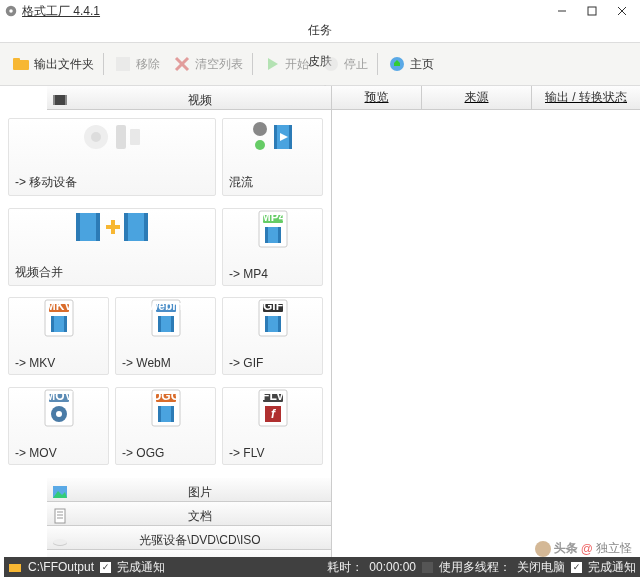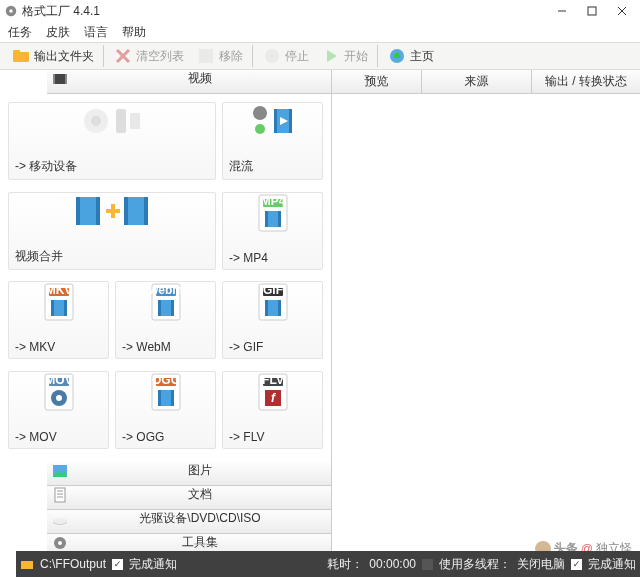--- a/index.html
+++ b/index.html
@@ -1,47 +1,47 @@
 <!DOCTYPE html>
 <html><head>
 <meta charset="utf-8">
 <style>
 * { box-sizing: border-box; margin: 0; padding: 0; font-family: "Microsoft YaHei", "Segoe UI", sans-serif; font-size: 12px; }
 body { background: #fff; width: 640px; height: 577px; position: relative; overflow: hidden; }
 .titlebar { height: 22px; display: flex; align-items: center; padding: 0 4px; background: #fff; }
 .titlebar .icon { width: 14px; height: 14px; margin-right: 4px; display: inline-flex; }
-.titlebar .title { flex: 1; color: #333; }
+.titlebar .title { flex: 1; color: #333; text-decoration: underline; }
 .winbtns { display: flex; gap: 2px; }
 .winbtn { width: 28px; height: 18px; display: flex; align-items: center; justify-content: center; cursor: pointer; }
 .winbtn svg { width: 10px; height: 10px; stroke: #333; stroke-width: 1; fill: none; }
-.menubar { height: 20px; display: flex; align-items: center; padding: 0 8px; gap: 14px; background: #fff; }
+.menubar { height: 20px; display: flex; align-items: center; padding: 0 8px; gap: 14px; background: #fff; flex-direction: column; }
 .menubar span { color: #333; cursor: pointer; }
-.toolbar { height: 28px; display: flex; align-items: center; padding: 0 6px; gap: 2px; background: #f5f5f3; border-top: 1px solid #ddd; border-bottom: 1px solid #ddd; }
+.toolbar { height: 44px; display: flex; align-items: center; padding: 0 6px; gap: 2px; background: #f5f5f3; border-top: 1px solid #ddd; border-bottom: 1px solid #ddd; }
 .tbtn { display: flex; align-items: center; gap: 3px; padding: 2px 4px; cursor: pointer; border: 1px solid transparent; border-radius: 2px; }
 .tbtn.disabled { opacity: .45; cursor: default; }
 .tbtn .ico { width: 20px; height: 20px; display: inline-flex; align-items: center; justify-content: center; }
 .tbtn .lbl { color: #333; }
 .sep { width: 1px; height: 22px; background: #ccc; margin: 0 2px; }
 .workarea { display: flex; height: 488px; }
 .leftpane { width: 332px; border-right: 1px solid #ccc; display: flex; flex-direction: column; background: #fff; }
-.catbar { height: 24px; display: flex; align-items: flex-start; background: linear-gradient(#fdfdfd,#ececec); border-bottom: 1px solid #ccc; padding: 0 4px; cursor: pointer; margin-left: 47px; }
+.catbar { height: 24px; display: flex; align-items: flex-end; background: linear-gradient(#fdfdfd,#ececec); border-bottom: 1px solid #ccc; padding: 0 4px; cursor: pointer; margin-left: 47px; }
 .catbar .cico { width: 18px; height: 18px; margin-right: 4px; display: inline-flex; align-items: center; justify-content: center; }
 .catbar .clbl { flex: 1; text-align: center; color: #333; }
 .videogrid { flex: 1; overflow: auto; padding: 8px; display: grid; grid-template-columns: repeat(3,1fr); gap: 6px; background: #fff; }
 .tile { border: 1px solid #e3e3e3; background: linear-gradient(#fff,#f6f6f6); height: 78px; display: flex; flex-direction: column; align-items: flex-start; justify-content: flex-end; padding: 4px 6px; cursor: pointer; position: relative; border-radius: 2px; }
 .tile.wide { grid-column: span 2; }
 .tile .tico { position: absolute; top: 0; left: 50%; transform: translateX(-50%); }
 .tile.wide .tico { left: 50%; }
 .tile .tlbl { color: #333; }
-.rightpane { flex: 1; display: flex; flex-direction: column; }
+.rightpane { flex: 1; display: flex; flex-direction: column; text-decoration: underline; }
 .listhdr { height: 24px; display: flex; background: linear-gradient(#fdfdfd,#ececec); border-bottom: 1px solid #ccc; }
 .listhdr div { border-right: 1px solid #ccc; display: flex; align-items: center; justify-content: center; color: #333; }
 .h1 { width: 90px; } .h2 { width: 110px; } .h3 { flex: 1; border-right: none !important; }
 .listbody { flex: 1; background: #fff; }
-.statusbar { position: absolute; left: 16px; right: 0; bottom: 0; height: 26px; display: flex; align-items: center; background: #404040; color: #eee; font-size: 11px; padding: 0 4px; gap: 6px; }
+.statusbar { position: absolute; left: 4px; right: 0; bottom: 0; height: 20px; display: flex; align-items: center; background: #404040; color: #eee; font-size: 11px; padding: 0 4px; gap: 6px; }
 .statusbar .sico { width: 14px; height: 14px; display: inline-flex; align-items: center; justify-content: center; }
 .statusbar .chk { width: 11px; height: 11px; background: #fff; display: inline-flex; align-items: center; justify-content: center; color: #333; font-size: 9px; }
 .statusbar .spacer { flex: 1; }
 .watermark { position: absolute; right: 8px; bottom: 20px; font-size: 13px; color: #888; display: flex; align-items: center; gap: 3px; }
 .watermark .avatar { width: 16px; height: 16px; border-radius: 50%; background: #d4b896; display: inline-block; }
 .watermark .app { font-weight: bold; color: #999; text-align: center; }
 .watermark .at { color: #e66; }
 </style>
 </head>
 <body>
@@ -88,50 +88,50 @@
           <rect x="2" y="6" width="16" height="10" rx="1" fill="#f7b733"></rect>
           <rect x="2" y="4" width="7" height="4" rx="1" fill="#f7b733"></rect>
         </svg>
       </span>
     <span class="lbl">输出文件夹</span>
   </div>
   <div class="sep"></div>
   <div class="tbtn disabled">
     <span class="ico">
         <svg viewBox="0 0 20 20">
+          <rect x="3" y="3" width="14" height="14" fill="#ddd"></rect>
+        </svg>
+      </span>
+    <span class="lbl">移除</span>
+  </div>
+  <div class="tbtn disabled">
+    <span class="ico">
+        <svg viewBox="0 0 20 20">
           <line x1="4" y1="4" x2="16" y2="16" stroke="#c33" stroke-width="3"></line>
           <line x1="16" y1="4" x2="4" y2="16" stroke="#c33" stroke-width="3"></line>
         </svg>
       </span>
     <span class="lbl">清空列表</span>
   </div>
-  <div class="tbtn disabled">
-    <span class="ico">
-        <svg viewBox="0 0 20 20">
-          <rect x="3" y="3" width="14" height="14" fill="#ddd"></rect>
-        </svg>
-      </span>
-    <span class="lbl">移除</span>
-  </div>
   <div class="sep"></div>
   <div class="tbtn disabled">
     <span class="ico">
         <svg viewBox="0 0 20 20">
+          <polygon points="6,4 16,10 6,16" fill="#6c6"></polygon>
+        </svg>
+      </span>
+    <span class="lbl">开始</span>
+  </div>
+  <div class="tbtn disabled">
+    <span class="ico">
+        <svg viewBox="0 0 20 20">
           <circle cx="10" cy="10" r="7" fill="#ddd"></circle>
         </svg>
       </span>
     <span class="lbl">停止</span>
-  </div>
-  <div class="tbtn disabled">
-    <span class="ico">
-        <svg viewBox="0 0 20 20">
-          <polygon points="6,4 16,10 6,16" fill="#6c6"></polygon>
-        </svg>
-      </span>
-    <span class="lbl">开始</span>
   </div>
   <div class="sep"></div>
   <div class="tbtn">
     <span class="ico">
         <svg viewBox="0 0 20 20">
           <circle cx="10" cy="10" r="7" fill="#5aa9e6"></circle>
           <path d="M7 12 L7 9 L10 6 L13 9 L13 12 Z" fill="#3c3"></path>
         </svg>
       </span>
     <span class="lbl">主页</span>

